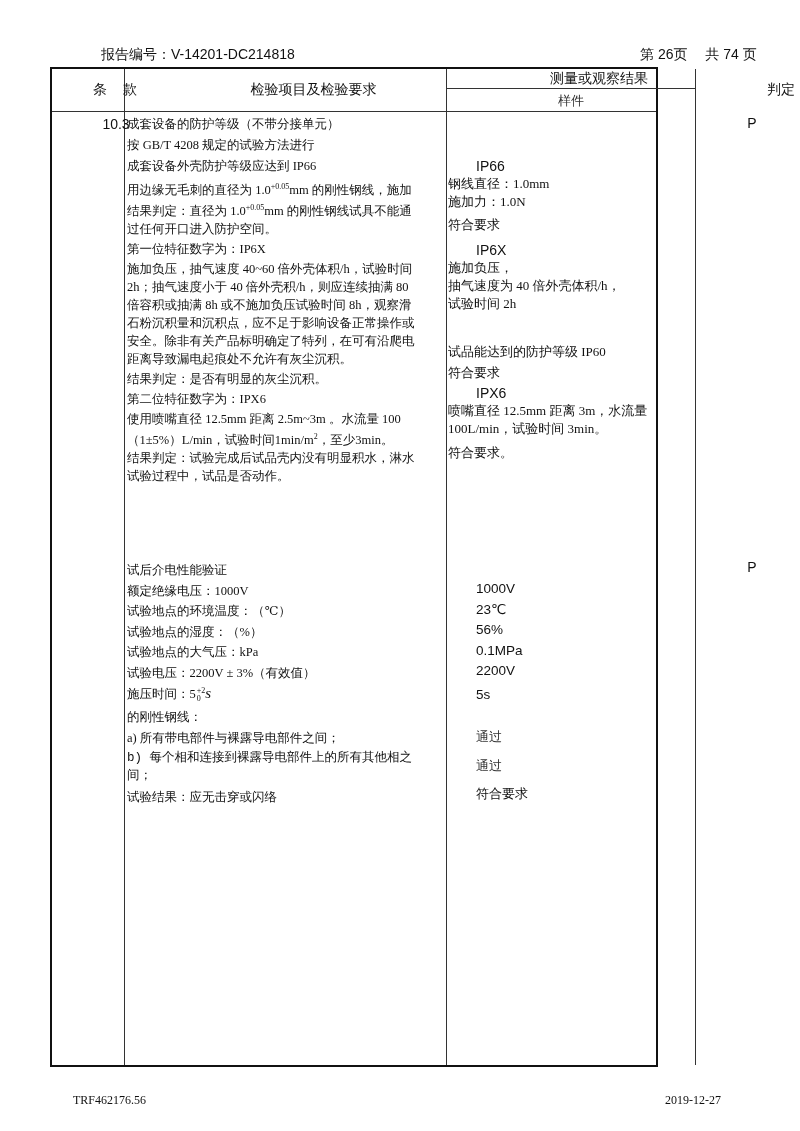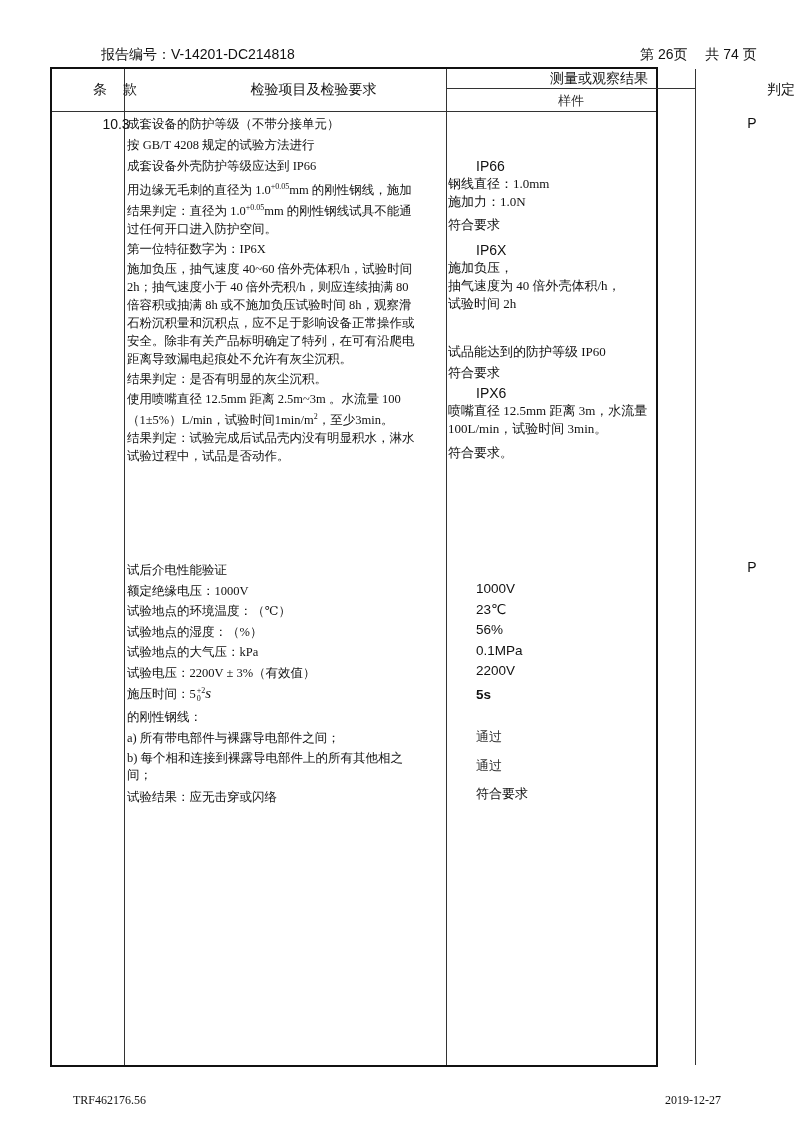--- a/index.html
+++ b/index.html
@@ -62,20 +62,21 @@
     <div class="l"><span>结果判定：直径为 1.0</span><sup>+0.05</sup><span>mm 的刚性钢线试具不能通</span></div>
     <div class="l" style="height:20px;">过任何开口进入防护空间。</div>
     <div class="l" style="height:20px;">第一位特征数字为：IP6X</div>
     <div class="l">施加负压，抽气速度 40~60 倍外壳体积/h，试验时间</div>
     <div class="l">2h；抽气速度小于 40 倍外壳积/h，则应连续抽满 80</div>
     <div class="l">倍容积或抽满 8h 或不施加负压试验时间 8h，观察滑</div>
     <div class="l">石粉沉积量和沉积点，应不足于影响设备正常操作或</div>
     <div class="l">安全。除非有关产品标明确定了特列，在可有沿爬电</div>
     <div class="l" style="height:20px;">距离导致漏电起痕处不允许有灰尘沉积。</div>
     <div class="l" style="height:20px;">结果判定：是否有明显的灰尘沉积。</div>
+    <div class="l" style="height:20px;">第二位特征数字为：IPX6</div>
     <div class="l">使用喷嘴直径 12.5mm 距离 2.5m~3m 。水流量 100</div>
     <div class="l"><span>（1±5%）L/min，试验时间1min/m</span><sup>2</sup><span>，至少3min。</span></div>
     <div class="l">结果判定：试验完成后试品壳内没有明显积水，淋水</div>
     <div class="l">试验过程中，试品是否动作。</div>
   </div>
 
   <div class="res" style="top:88px;">
     <div class="sans" style="font-size:14px;">IP66</div>
     <div class="serif">钢线直径：1.0mm</div>
     <div class="serif">施加力：1.0N</div>
@@ -97,32 +98,32 @@
   <div class="req serif" style="top:491px; line-height:20.5px;">
     <div class="l">试后介电性能验证</div>
     <div class="l">额定绝缘电压：1000V</div>
     <div class="l">试验地点的环境温度：（℃）</div>
     <div class="l">试验地点的湿度：（%）</div>
     <div class="l">试验地点的大气压：kPa</div>
     <div class="l">试验电压：2200V ± 3%（有效值）</div>
     <div class="l" style="height:24px;"><span>施压时间：5</span><span class="frac"><span>+2</span><span>0</span></span><i style="font-size:15px;">s</i></div>
     <div class="l">的刚性钢线：</div>
     <div class="l" style="height:22px;">a) 所有带电部件与裸露导电部件之间；</div>
-    <div class="l" style="line-height:17px;">b) 每个相和连接到裸露导电部件上的所有其他相之</div>
+    <div class="l" style="line-height:17px;font-family:Liberation Mono, monospace;">b) 每个相和连接到裸露导电部件上的所有其他相之</div>
     <div class="l" style="line-height:17px;">间；</div>
     <div class="l" style="margin-top:3px;">试验结果：应无击穿或闪络</div>
   </div>
 
   <div class="res sans" style="top:510px; line-height:20.5px; font-size:13.5px;">
     <div>1000V</div>
     <div>23℃</div>
     <div>56%</div>
     <div>0.1MPa</div>
     <div>2200V</div>
-    <div style="margin-top:3px;font-weight:bold;">5s</div>
+    <div style="margin-top:3px;">5s</div>
     <div class="serif" style="margin-top:22px; font-size:13px; color:#333;">通过</div>
     <div class="serif" style="margin-top:8px; font-size:13px; color:#333;">通过</div>
     <div class="serif" style="margin-top:8px; font-size:13px;">符合要求</div>
   </div>
 
   <div class="verdict sans" style="top:490px;">P</div>
 </div>
 
 <div class="footer-left serif">TRF462176.56</div>
 <div class="footer-right serif">2019-12-27</div>

